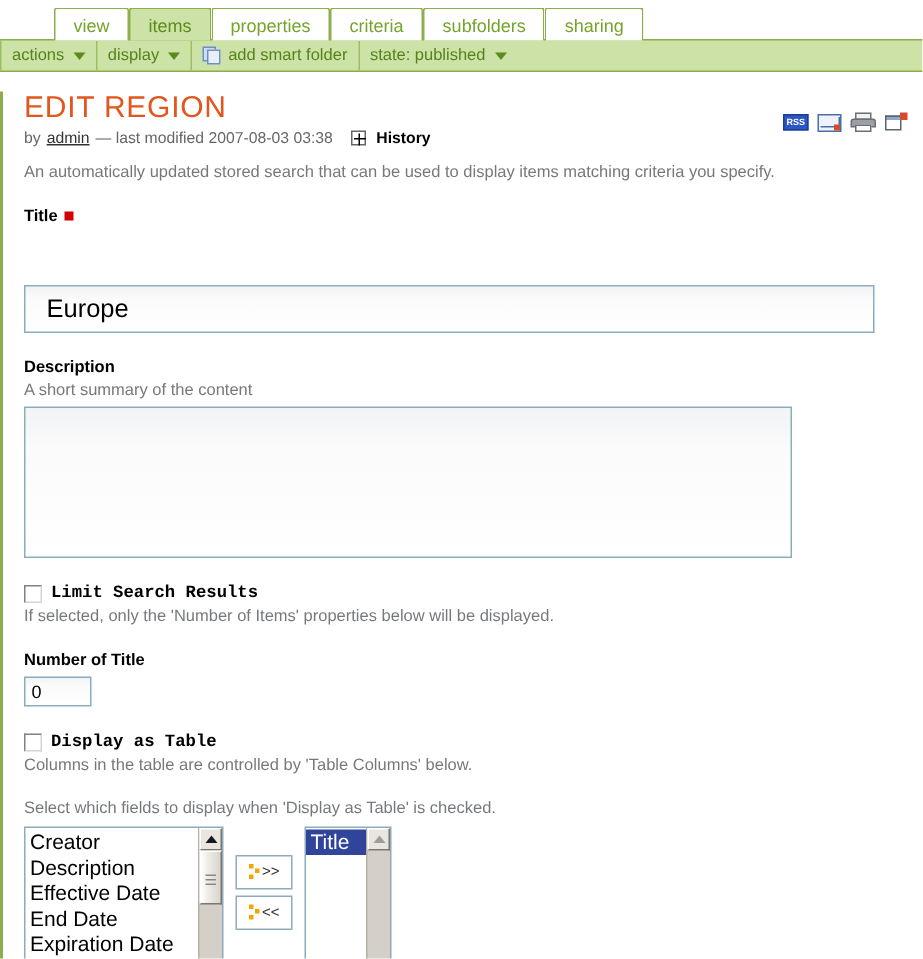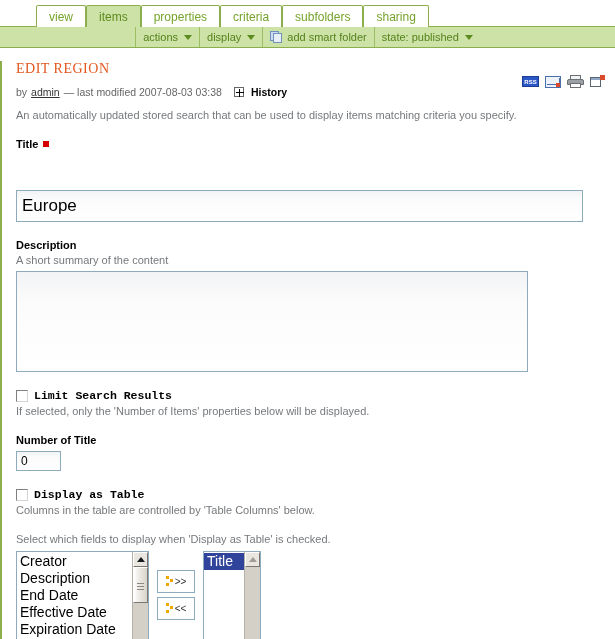--- a/index.html
+++ b/index.html
@@ -43,21 +43,21 @@
     border-color: #8cae4c;
   }
 
   
   #toolbar {
     height: 22px;
     background: #cde2a7;
     border-top: 1px solid #8cae4c;
     border-bottom: 1px solid #8cae4c;
     display: flex;
-    justify-content: center;
+    justify-content: flex-start;
     align-items: stretch;
   }
   .tb-item {
     display: flex;
     align-items: center;
     gap: 4px;
     padding: 0 7px;
     border-left: 1px solid #9cbd62;
     color: #56821b;
     font-size: 11px;
@@ -82,22 +82,22 @@
 
   
   #content {
     border-left: 2px solid #8cae4c;
     padding: 0 0 0 14px;
     height: 591px;
     position: relative;
   }
 
   #page-title {
-    font-family: Liberation Serif, serif;
-    font-size: 14px;
+    font-family: Liberation Sans, sans-serif;
+    font-size: 20px;
     color: #e2571e;
     letter-spacing: 0.5px;
     margin: 13px 0 0 0;
     font-weight: normal;
   }
 
   
   #doc-actions {
     position: absolute;
     right: 10px; top: 14px;
@@ -143,21 +143,21 @@
   .ico-print i.out  { left:3px; top:8px; width:11px; height:5px; background:#ffffff; border:1px solid #6b7075;}
   .ico-send {
     width: 15px; height: 13px; position: relative;
   }
   .ico-send i { position:absolute; display:block; }
   .ico-send i.pg { left:0; top:2px; width:11px; height:10px; background:#ffffff; border:1px solid #5c6670;}
   .ico-send i.bar{ left:0; top:2px; width:11px; height:3px; background:#8fa8c8; border:1px solid #5c6670; border-bottom:none;}
   .ico-send i.ar { right:0; top:0; width:5px; height:5px; background:#d94a2b;}
 
   #byline {
-    margin-top: 9px;
+    margin-top: 2px;
     font-size: 10.5px;
     color: #666;
     display: flex;
     align-items: center;
     gap: 4px;
   }
   #byline a { color: #333; text-decoration: underline; }
   .plusbox {
     display: inline-block;
     width: 10px; height: 10px;
@@ -195,21 +195,21 @@
     margin-top: 5px;
     border: 1px solid #8cacbe;
     background: linear-gradient(to bottom, #f2f3f4 0%, #fbfbfc 28%, #ffffff 100%);
     font-family: "Liberation Sans", sans-serif;
     color: #000;
     outline: none;
   }
   #title-input {
     width: 567px; height: 32px;
     font-size: 17px;
-    padding: 2px 5px;
+    padding: 2px 14px;
     margin-top: 40px;
   }
   #desc-input {
     width: 512px; height: 101px;
     font-size: 12px;
     padding: 4px 5px;
     resize: none;
   }
   #items-input {
     width: 45px; height: 20px;
@@ -413,22 +413,22 @@
 
   <div class="field">
     <div class="fhelp">Select which fields to display when 'Display as Table' is checked.</div>
 
     <div id="dual">
 
       <div id="lb-left" class="listbox">
         <div class="lb-items">
           <div>Creator</div>
           <div>Description</div>
+          <div>Effective Date</div>
           <div>End Date</div>
-          <div>Effective Date</div>
           <div>Expiration Date</div>
         </div>
         <div class="sbar">
           <div class="sbtn">
               <span class="arrow-up"></span>
             </div>
           <div class="strack">
             <div class="sthumb">
                 <i class="g1"></i>
                 <i class="g2"></i>

